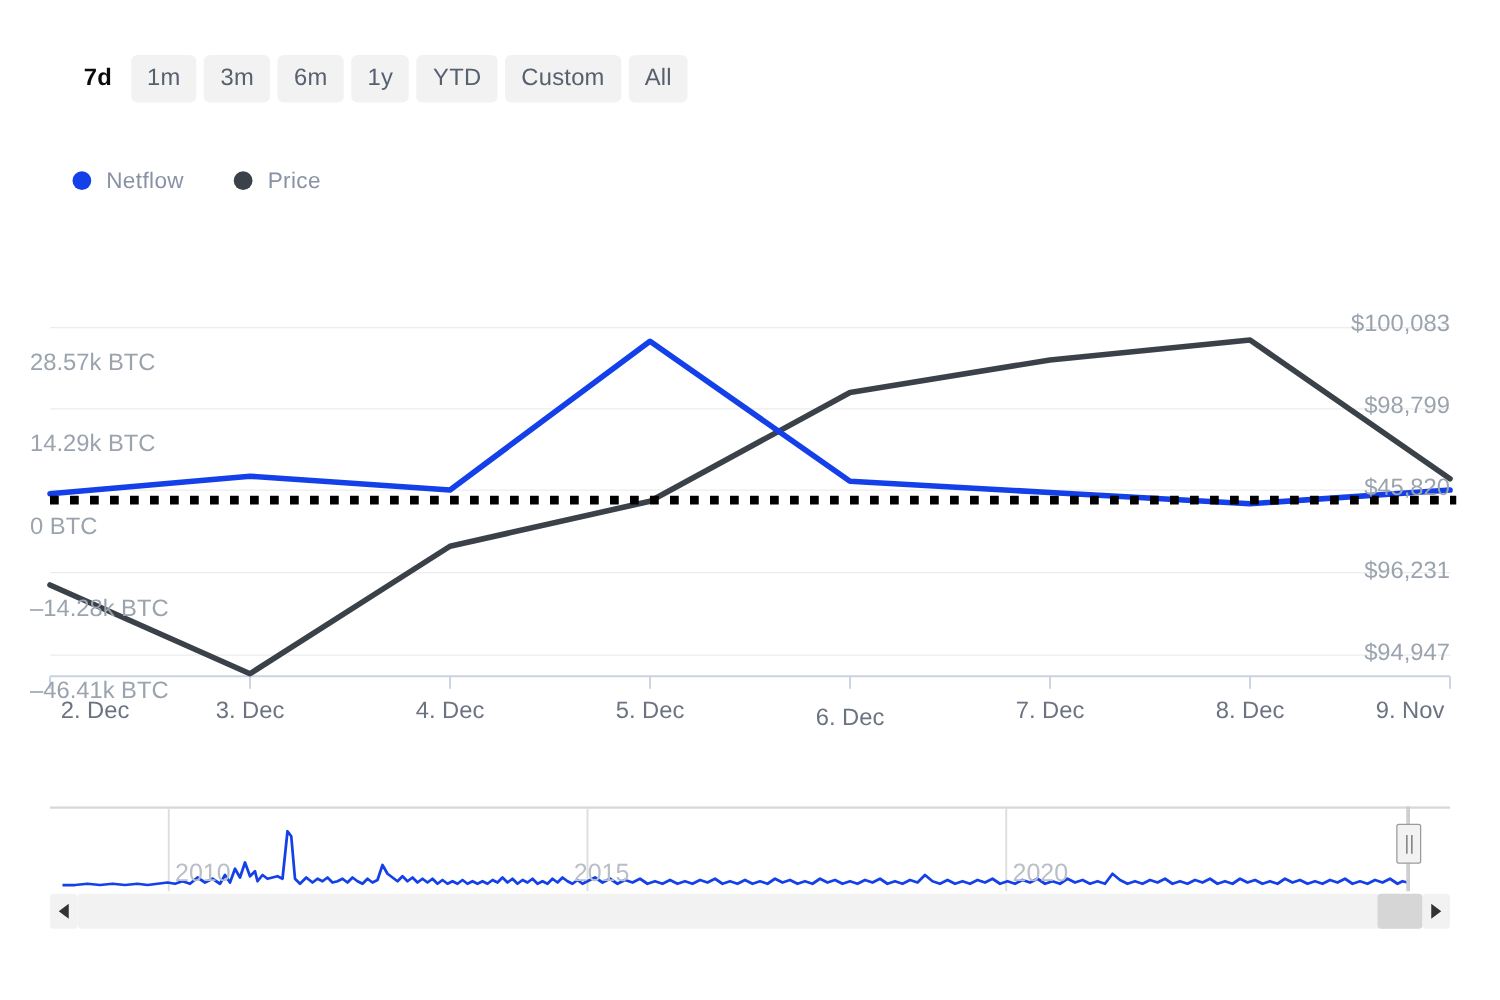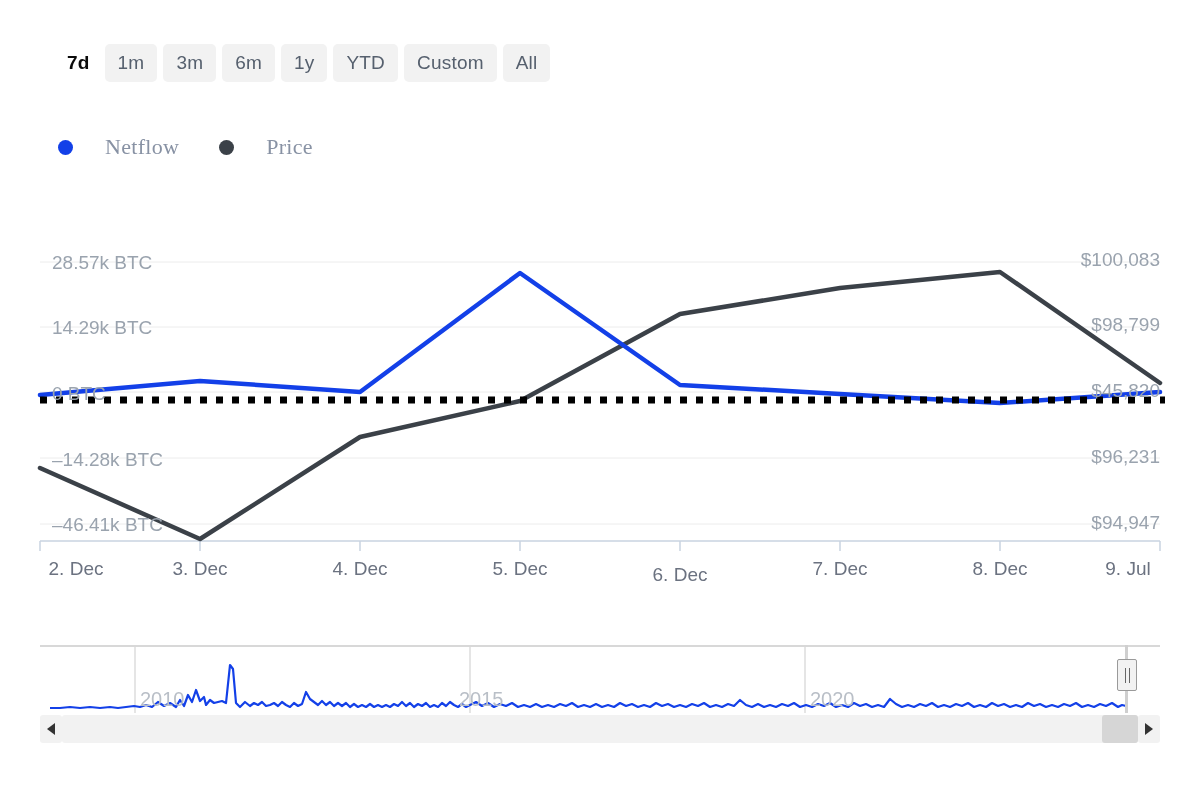--- a/index.html
+++ b/index.html
@@ -60,41 +60,40 @@
     align-items: center;
     gap: 12px;
     cursor: pointer;
   }
   .legend-dot {
     width: 15px; height: 15px;
     border-radius: 50%;
     display: inline-block;
   }
   .legend-label {
-    font-size: 22px;
+    font-size: 18px;
     color: #8892a4;
-    font-family: Liberation Serif, serif;
+    font-family: Liberation Sans, sans-serif;
     letter-spacing: .3px;
-    margin-left: 20px;
   }
 
   
   .plot {
     position: absolute;
     left: 0; top: 0;
     width: 1200px; height: 800px;
   }
   .axis-label {
     position: absolute;
     font-size: 19px;
     color: #9aa3ae;
     font-family: "Liberation Sans", sans-serif;
     white-space: nowrap;
   }
-  .axis-label.left { left: 52px; }
+  .axis-label.left { left: 24px; margin-top: 28px; }
   .axis-label.right { right: 40px; text-align: right; }
   .xlabel {
     position: absolute;
     font-size: 19px;
     color: #6b7280;
     font-family: "Liberation Sans", sans-serif;
     transform: translateX(-50%);
     white-space: nowrap;
   }
 
@@ -264,21 +263,21 @@
     <div class="axis-label right" style="top:446px">$96,231</div>
     <div class="axis-label right" style="top:512px">$94,947</div>
 
     <div class="xlabel" style="left:76px;top:558px">2. Dec</div>
     <div class="xlabel" style="left:200px;top:558px">3. Dec</div>
     <div class="xlabel" style="left:360px;top:558px">4. Dec</div>
     <div class="xlabel" style="left:520px;top:558px">5. Dec</div>
     <div class="xlabel" style="left:680px;top:564px">6. Dec</div>
     <div class="xlabel" style="left:840px;top:558px">7. Dec</div>
     <div class="xlabel" style="left:1000px;top:558px">8. Dec</div>
-    <div class="xlabel" style="left:1128px;top:558px">9. Jul</div>
+    <div class="xlabel" style="left:1128px;top:558px">9. Nov</div>
   </div>
 
   <div class="navigator">
     <svg width="1120" height="68" viewBox="0 0 1120 68" style="position:absolute;left:0;top:0">
       <line x1="0" y1="1" x2="1120" y2="1" stroke="#d8d8d8" stroke-width="2"></line>
       <g stroke="#dddddd" stroke-width="1.5">
         <line x1="95" y1="2" x2="95" y2="68"></line>
         <line x1="430" y1="2" x2="430" y2="68"></line>
         <line x1="765" y1="2" x2="765" y2="68"></line>
       </g>

